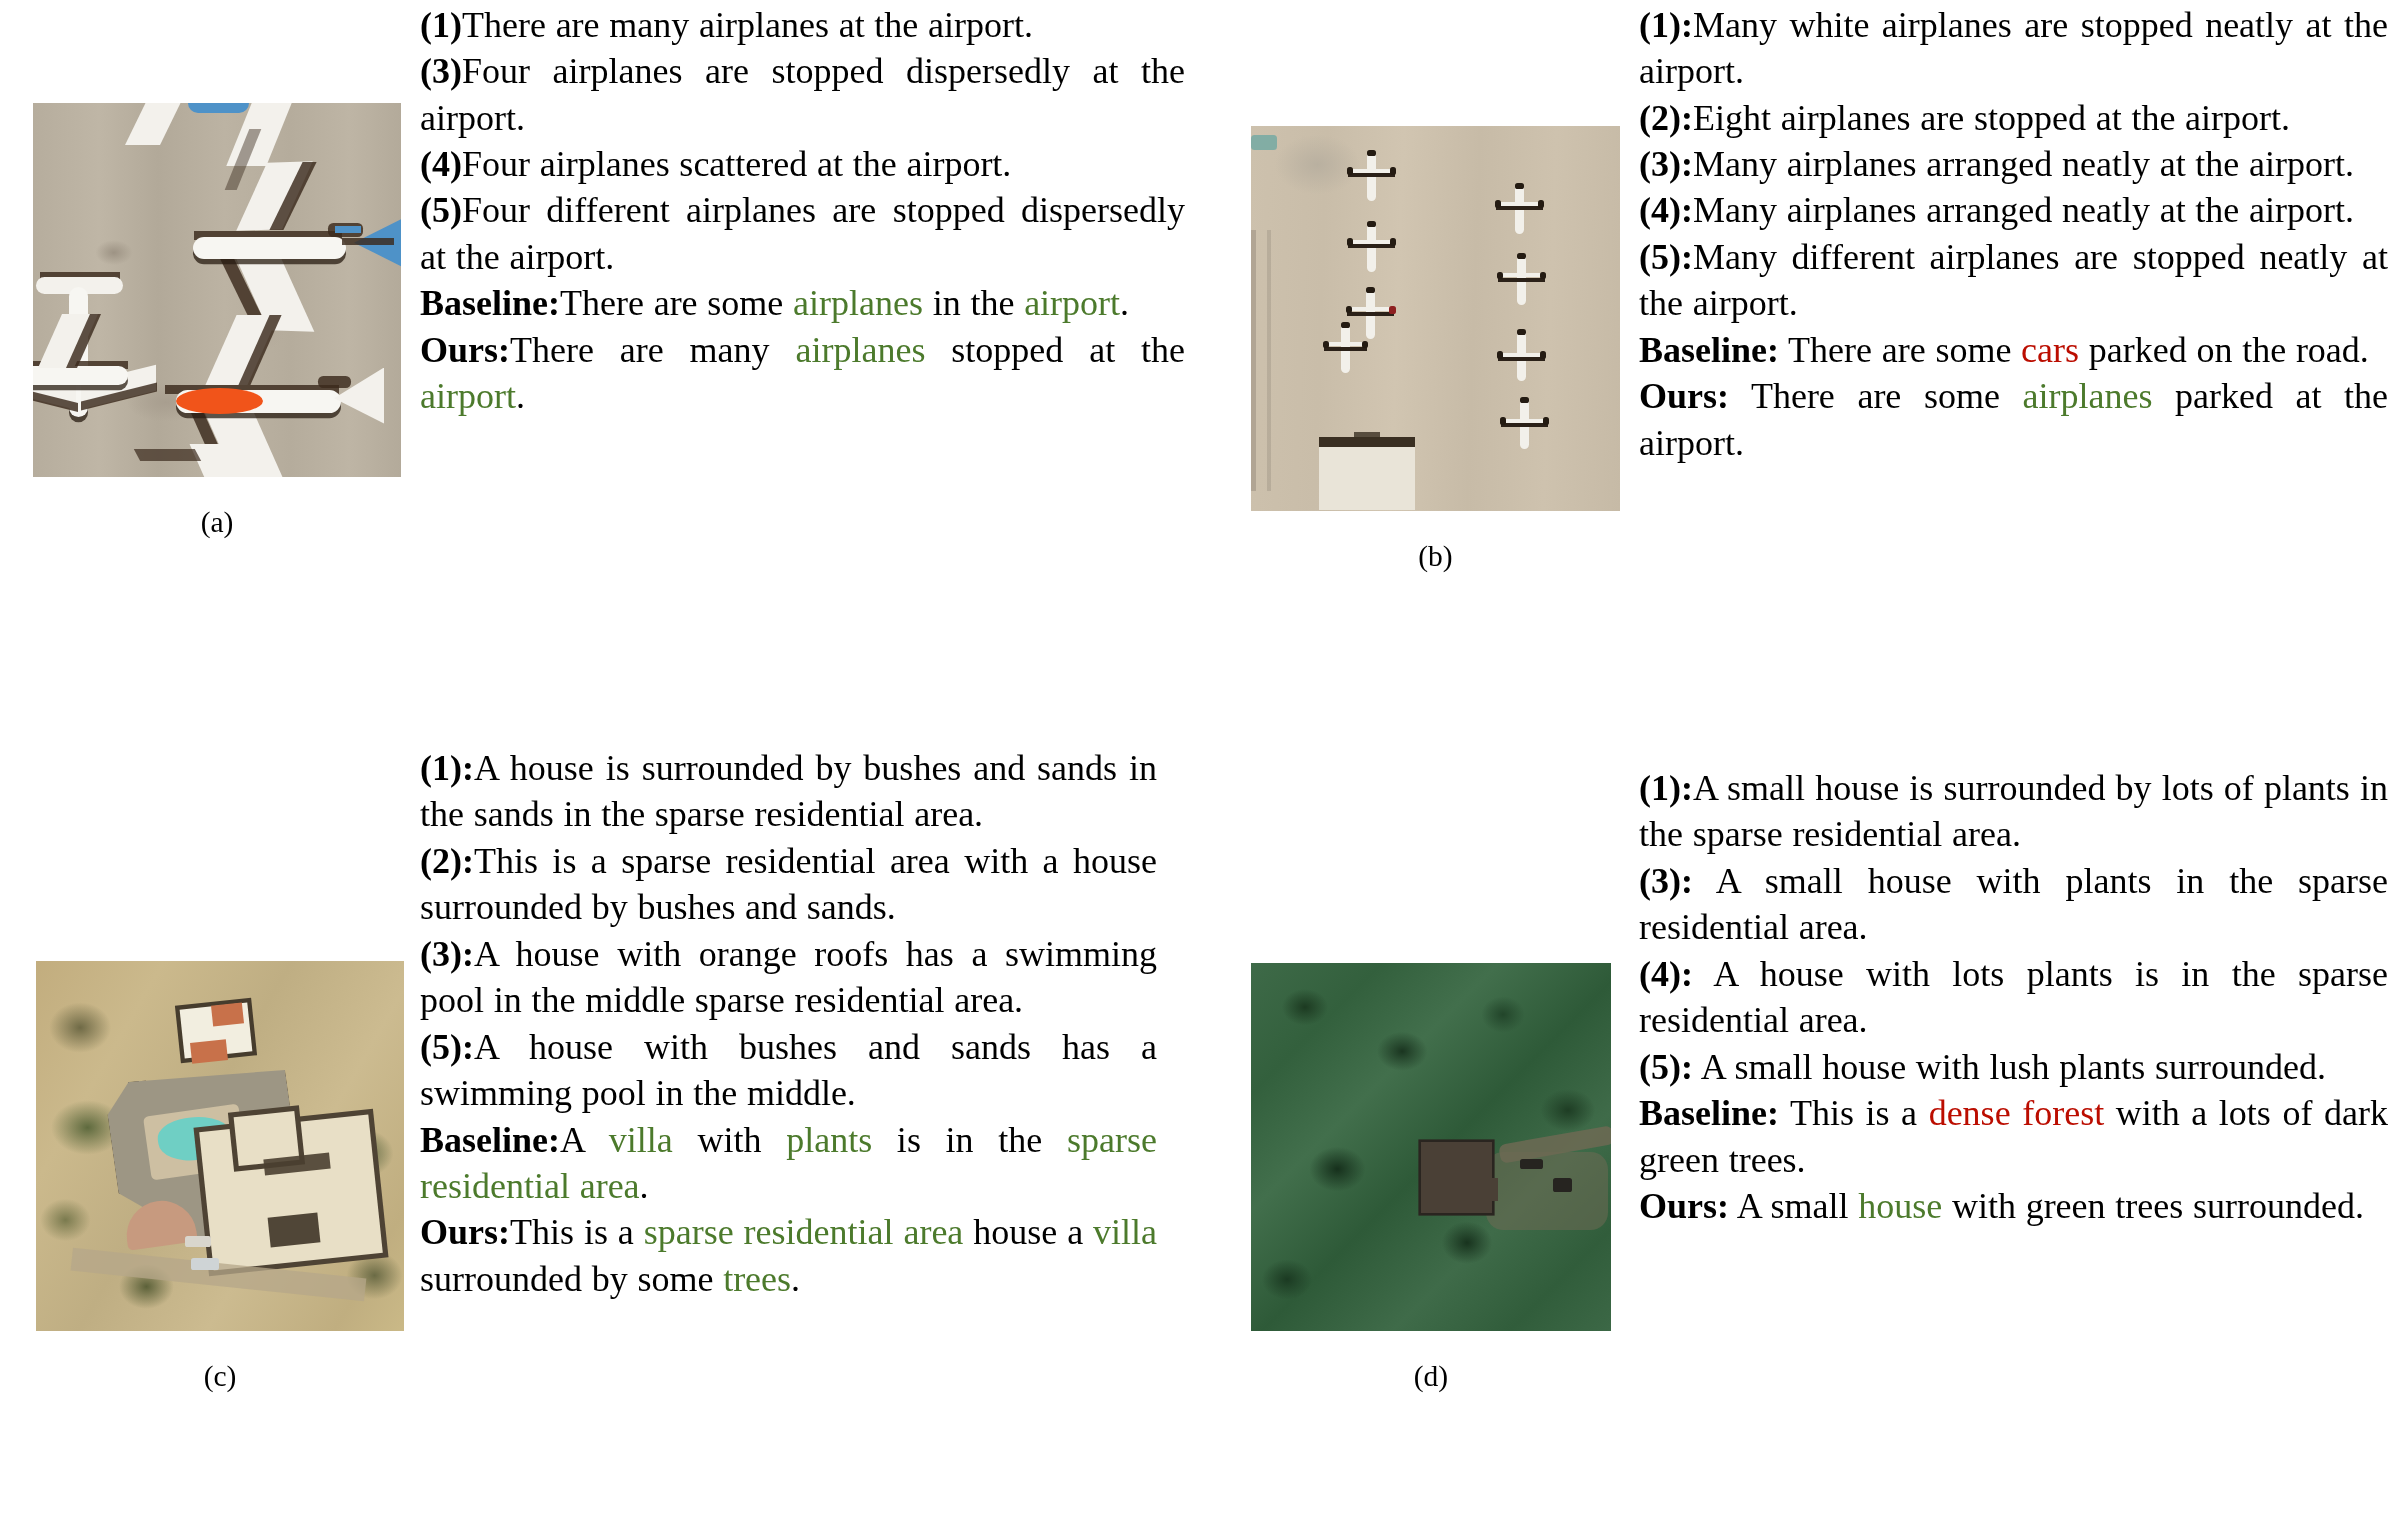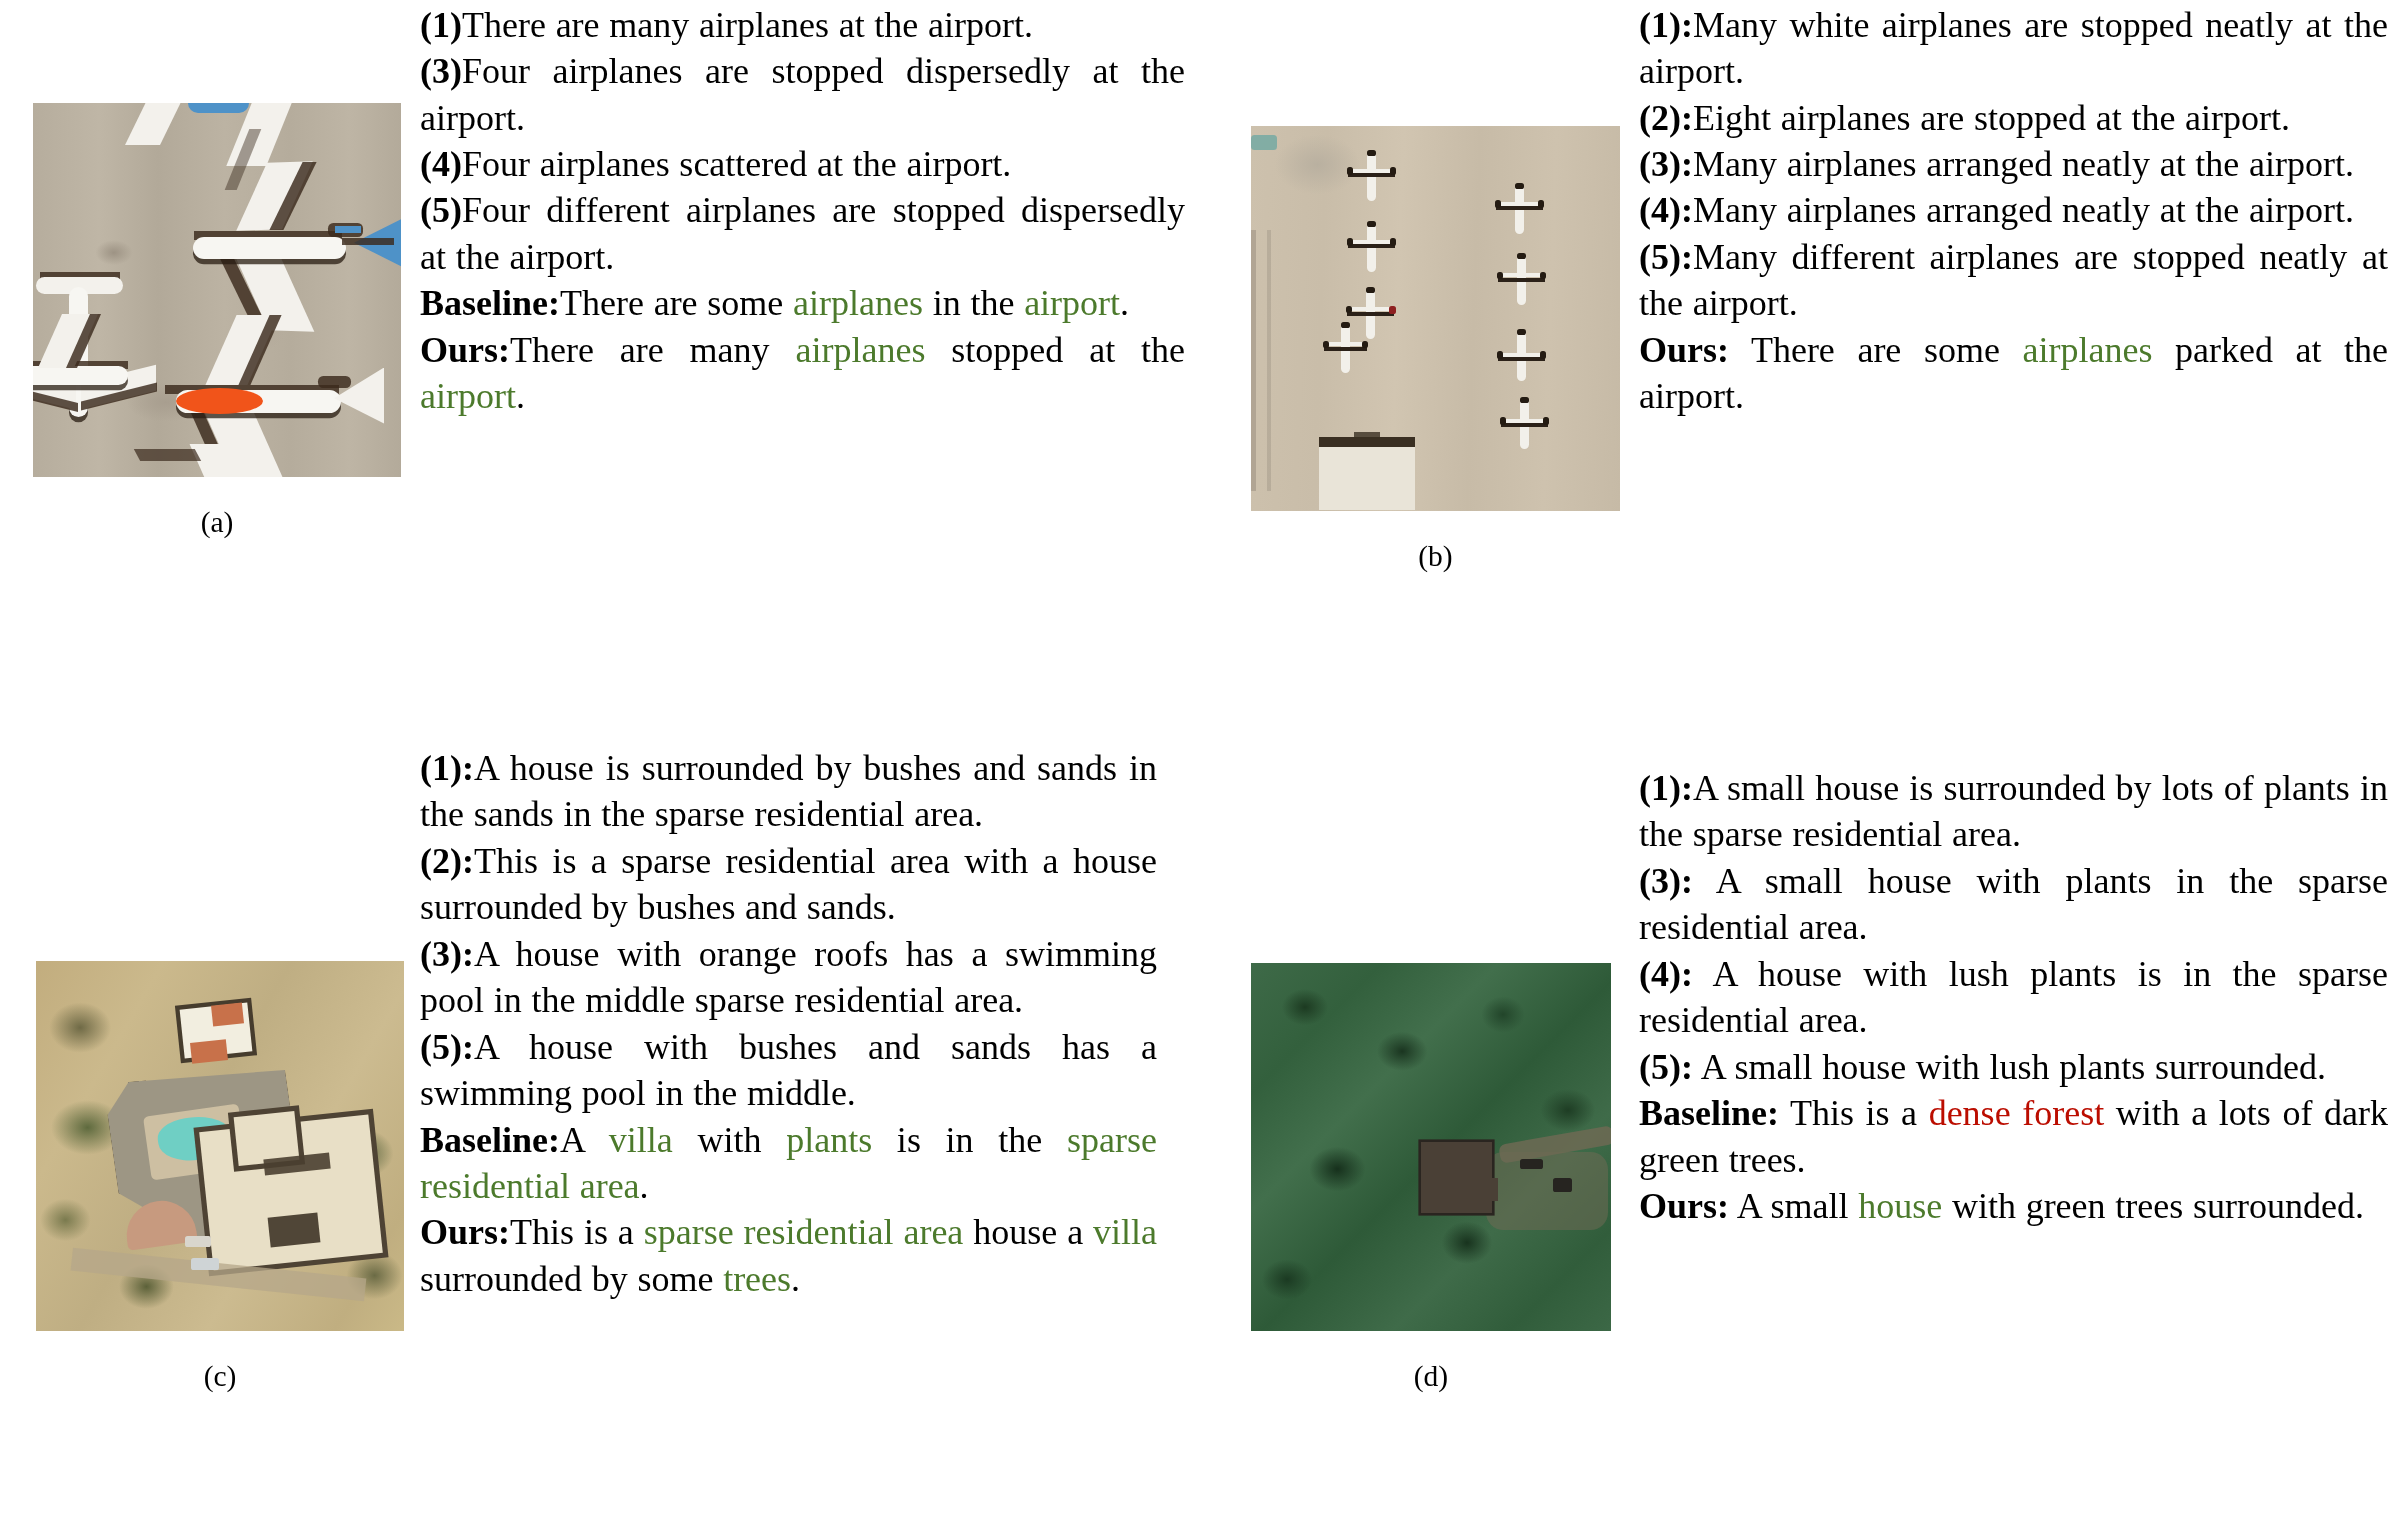--- a/index.html
+++ b/index.html
@@ -247,20 +247,21 @@
   </div>
   <div class="figcap">(b)</div>
 </div>
 
 <div class="textcol" style="left:1639px;top:1.7px;width:749px;">
     <p><span class="lbl">(1):</span><span>Many white airplanes are stopped neatly at the airport.</span></p>
     <p><span class="lbl">(2):</span><span>Eight airplanes are stopped at the airport.</span></p>
     <p><span class="lbl">(3):</span><span>Many airplanes arranged neatly at the airport.</span></p>
     <p><span class="lbl">(4):</span><span>Many airplanes arranged neatly at the airport.</span></p>
     <p><span class="lbl">(5):</span><span>Many different airplanes are stopped neatly at the airport.</span></p>
+    <p><span class="lbl">Baseline:</span><span> There are some </span><span class="red">cars</span><span> parked on the road.</span></p>
     <p><span class="lbl">Ours:</span><span> There are some </span><span class="green">airplanes</span><span> parked at the airport.</span></p>
   </div>
 
 <div class="figwrap" style="left:36px;top:961px;width:368px;">
   <div class="fig imgC" style="width:368px;height:370px;">
 
     <div class="roofwhite" style="left:146px;top:45px;width:68px;height:49px;box-shadow:0 0 0 4.3px #463c2d;transform:rotate(-6deg);"></div>
     <div class="rooforange" style="left:176px;top:43px;width:31px;height:21px;transform:rotate(-6deg);"></div>
     <div class="rooforange" style="left:155px;top:80px;width:36px;height:21px;transform:rotate(-6deg);"></div>
 
@@ -298,18 +299,18 @@
     <div class="house" style="left:228px;top:215px;width:19px;height:22.6px;"></div>
     <div class="car" style="left:269px;top:196px;width:22.6px;height:9.6px;"></div>
     <div class="car" style="left:302px;top:215px;width:19px;height:14px;"></div>
   </div>
   <div class="figcap">(d)</div>
 </div>
 
 <div class="textcol" style="left:1639px;top:765px;width:749px;">
     <p><span class="lbl">(1):</span><span>A small house is surrounded by lots of plants in the sparse residential area.</span></p>
     <p><span class="lbl">(3):</span><span> A small house with plants in the sparse residential area.</span></p>
-    <p><span class="lbl">(4):</span><span> A house with lush plants is in the sparse residential area.</span></p>
+    <p><span class="lbl">(4):</span><span> A house with lots plants is in the sparse residential area.</span></p>
     <p><span class="lbl">(5):</span><span> A small house with lush plants surrounded.</span></p>
     <p><span class="lbl">Baseline:</span><span> This is a </span><span class="red">dense forest</span><span> with a lots of dark green trees.</span></p>
     <p><span class="lbl">Ours:</span><span> A small </span><span class="green">house</span><span> with green trees surrounded.</span></p>
   </div>
 
 
 </body></html>

